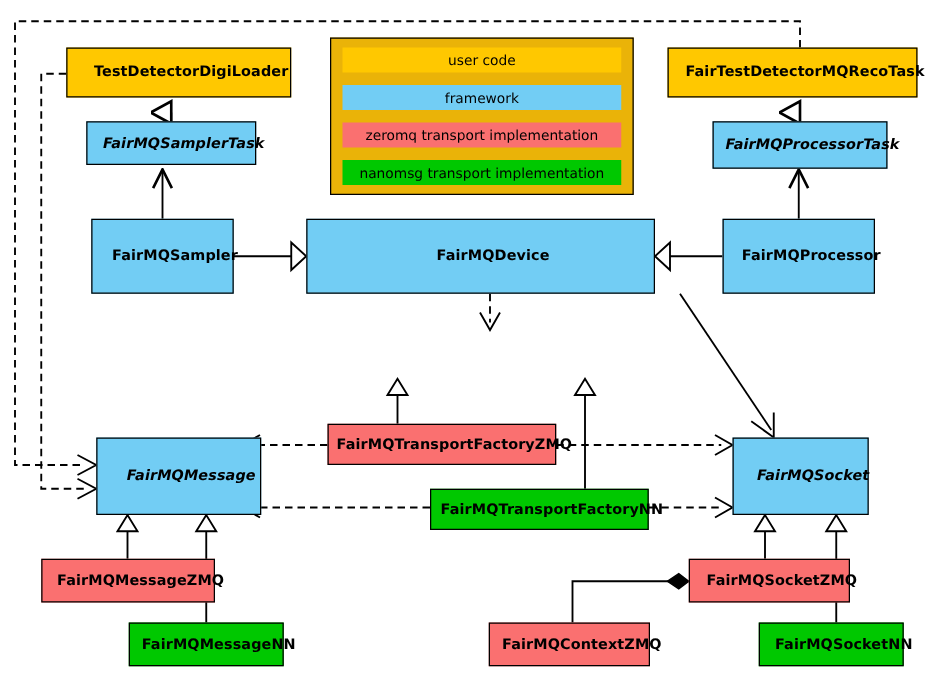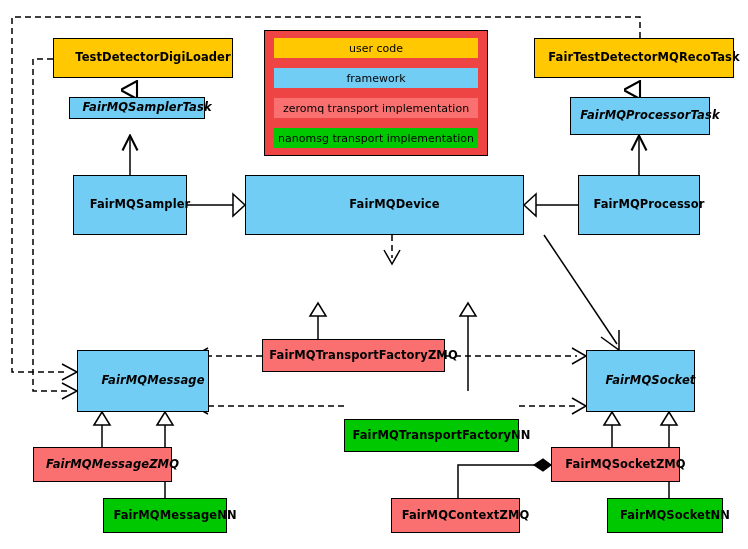--- a/index.html
+++ b/index.html
@@ -43,25 +43,25 @@
   }
   .fill-user { background: #FFC800; }
   .fill-framework { background: #72CDF4; }
   .fill-zmq { background: #FA7070; }
   .fill-nn { background: #00C800; }
 
   #legend-box {
     position: absolute;
     left: 264px;
     top: 30px;
-    width: 224px;
+    width: 243px;
     height: 126px;
     box-sizing: border-box;
     border: 1.6px solid #000000;
-    background: #ef4444;
+    background: #eab308;
     z-index: 4;
     padding: 7px 9px;
     display: flex;
     flex-direction: column;
     justify-content: space-between;
   }
   .legend-row {
     height: 20px;
     display: flex;
     align-items: center;
@@ -196,40 +196,40 @@
     <div class="legend-row fill-user">user code</div>
     <div class="legend-row fill-framework">framework</div>
     <div class="legend-row fill-zmq">zeromq transport implementation</div>
     <div class="legend-row fill-nn">nanomsg transport implementation</div>
   </div>
 
   <div class="node fill-user" style="left:53px; top:38px; width:180px; height:40px;">TestDetectorDigiLoader</div>
 
   <div class="node fill-user" style="left:534px; top:38px; width:200px; height:40px;">FairTestDetectorMQRecoTask</div>
 
-  <div class="node fill-framework abstract" style="left:69px; top:97px; width:136px; height:22px;">FairMQSamplerTask</div>
+  <div class="node fill-framework abstract" style="left:69px; top:97px; width:136px; height:35px;">FairMQSamplerTask</div>
 
   <div class="node fill-framework abstract" style="left:570px; top:97px; width:140px; height:38px;">FairMQProcessorTask</div>
 
   <div class="node fill-framework" style="left:73px; top:175px; width:114px; height:60px;">FairMQSampler</div>
 
   <div class="node fill-framework" style="left:245px; top:175px; width:279px; height:60px;">FairMQDevice</div>
 
   <div class="node fill-framework" style="left:578px; top:175px; width:122px; height:60px;">FairMQProcessor</div>
 
 
   <div class="node fill-zmq" style="left:262px; top:339px; width:183px; height:33px;">FairMQTransportFactoryZMQ</div>
 
-  <div class="node fill-nn" style="left:344px; top:391px; width:175px; height:33px;margin-top:28px;">FairMQTransportFactoryNN</div>
+  <div class="node fill-nn" style="left:344px; top:391px; width:175px; height:33px;">FairMQTransportFactoryNN</div>
 
   <div class="node fill-framework abstract" style="left:77px; top:350px; width:132px; height:62px;">FairMQMessage</div>
 
   <div class="node fill-framework abstract" style="left:586px; top:350px; width:109px; height:62px;">FairMQSocket</div>
 
-  <div class="node fill-zmq" style="left:33px; top:447px; width:139px; height:35px;font-style:italic;">FairMQMessageZMQ</div>
+  <div class="node fill-zmq" style="left:33px; top:447px; width:139px; height:35px;">FairMQMessageZMQ</div>
 
   <div class="node fill-nn" style="left:103px; top:498px; width:124px; height:35px;">FairMQMessageNN</div>
 
   <div class="node fill-zmq" style="left:551px; top:447px; width:129px; height:35px;">FairMQSocketZMQ</div>
 
   <div class="node fill-zmq" style="left:391px; top:498px; width:129px; height:35px;">FairMQContextZMQ</div>
 
   <div class="node fill-nn" style="left:607px; top:498px; width:116px; height:35px;">FairMQSocketNN</div>
 
 </div>

